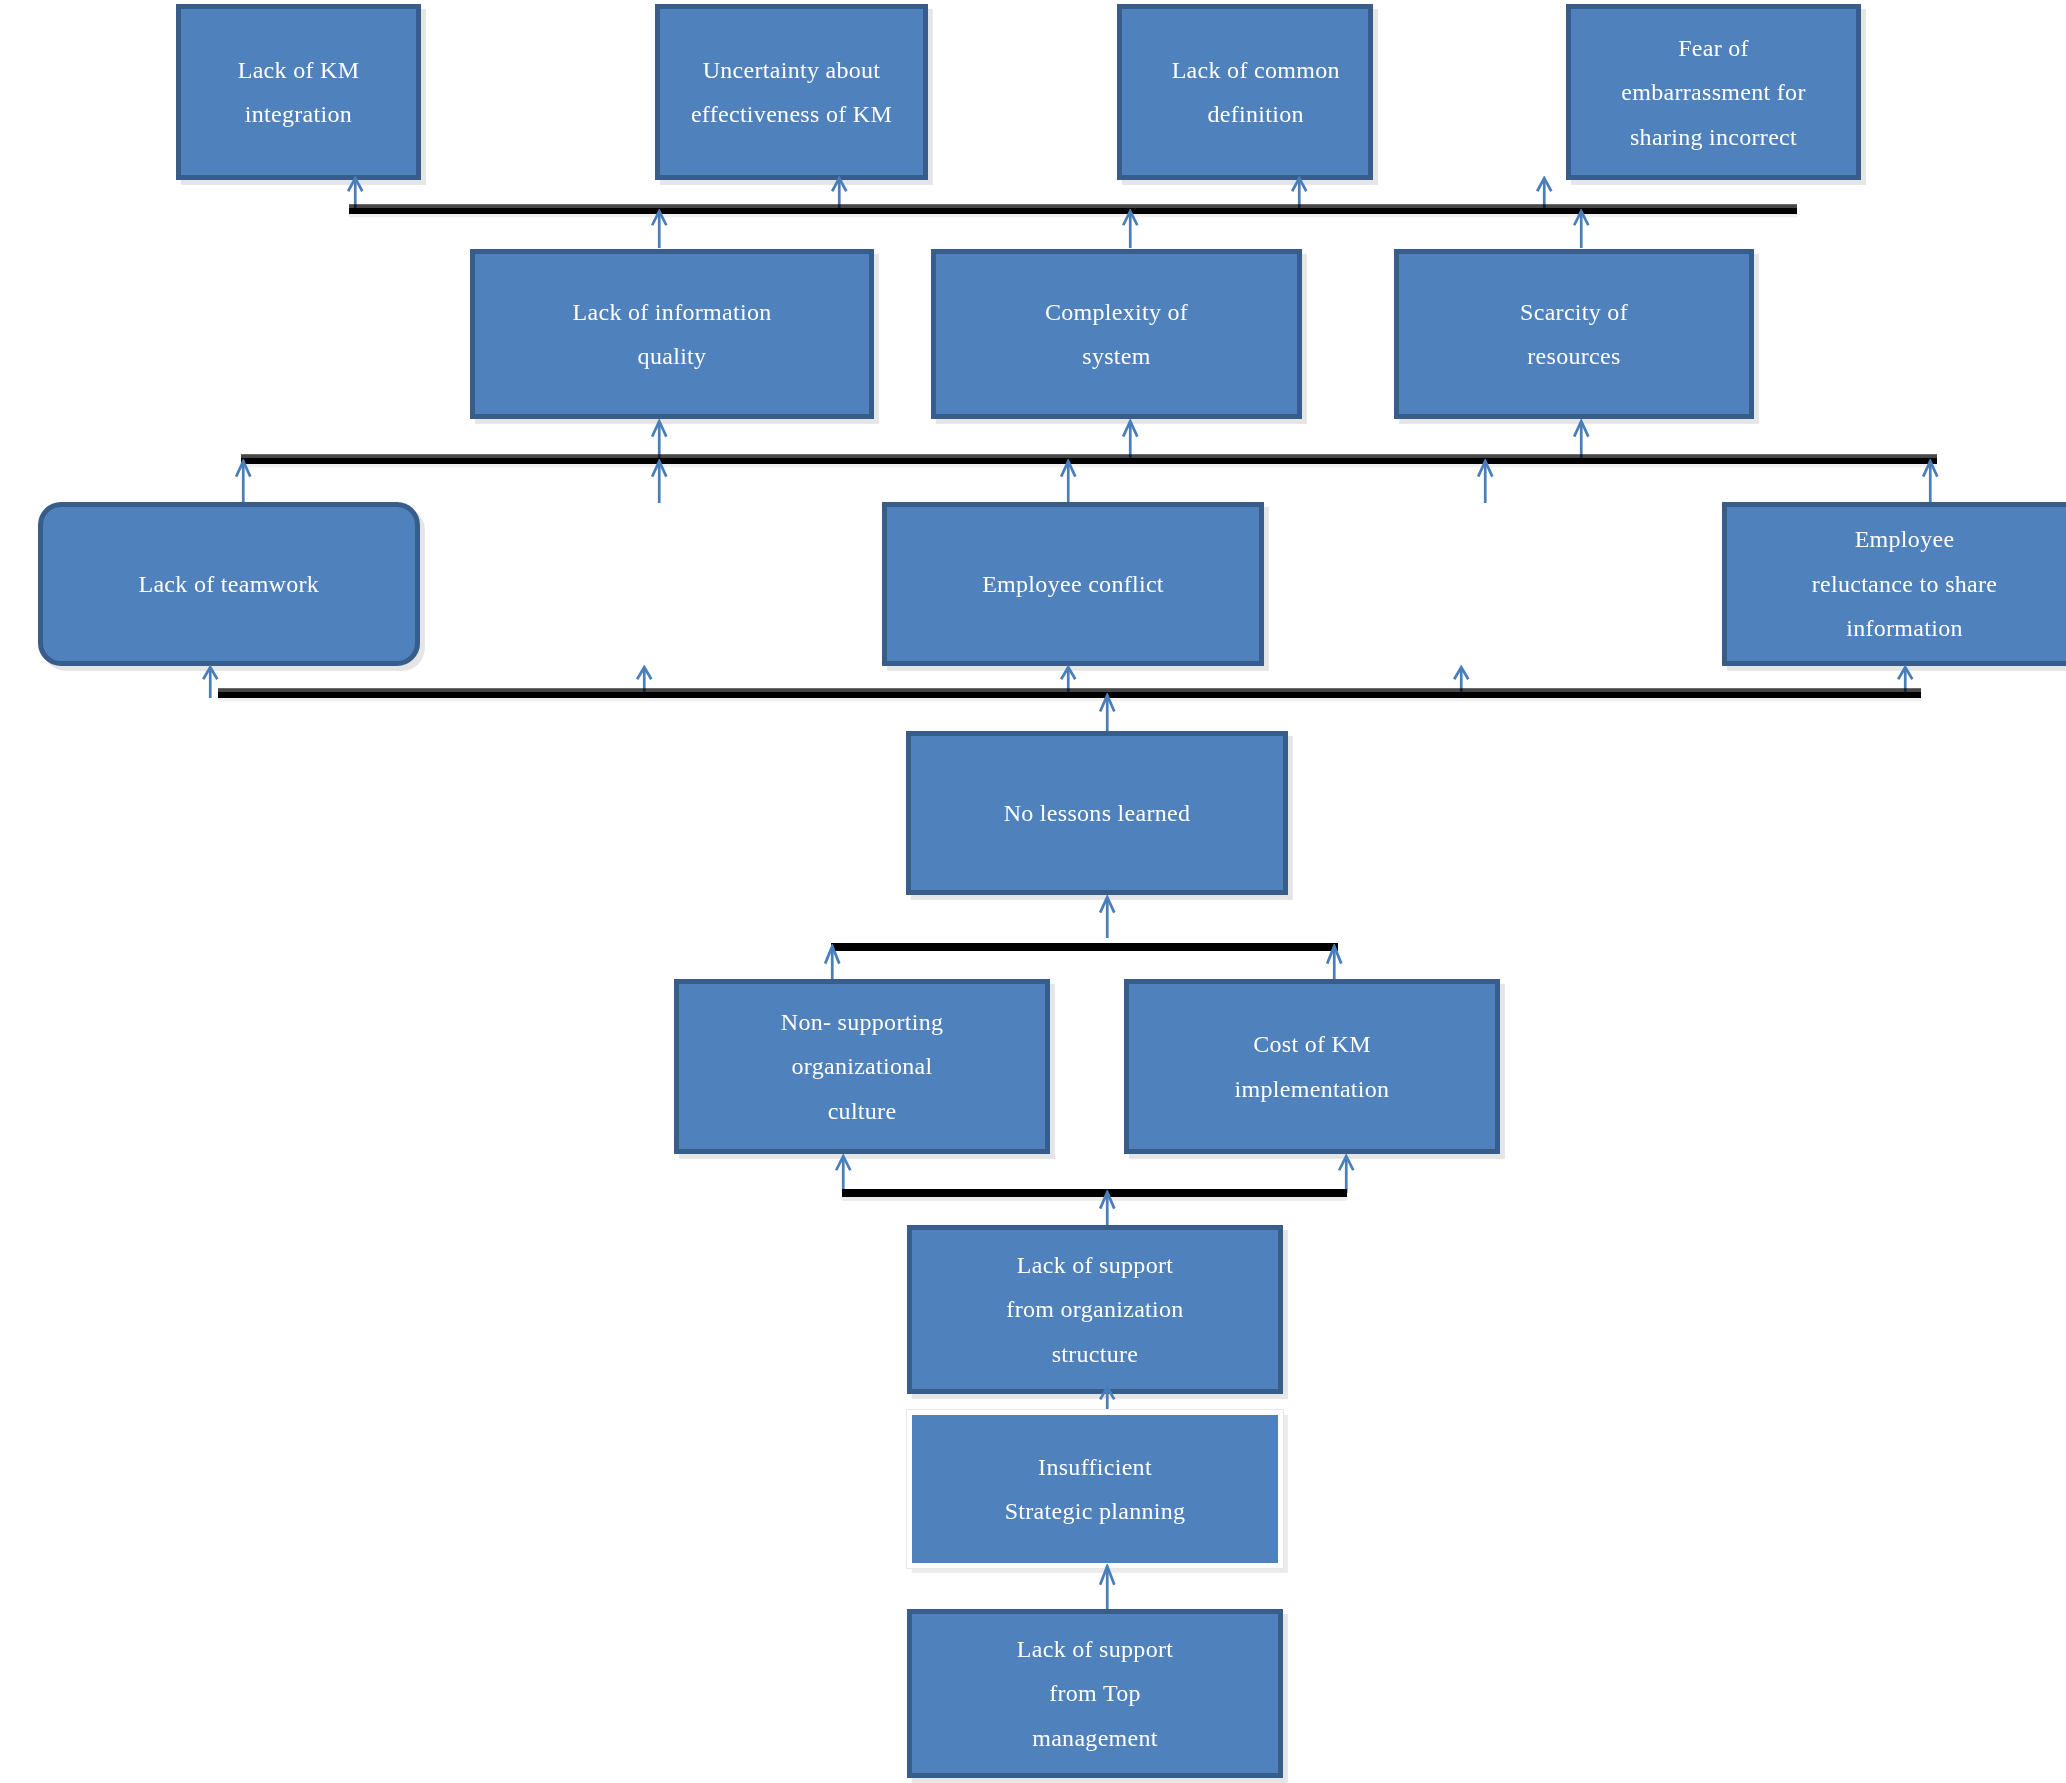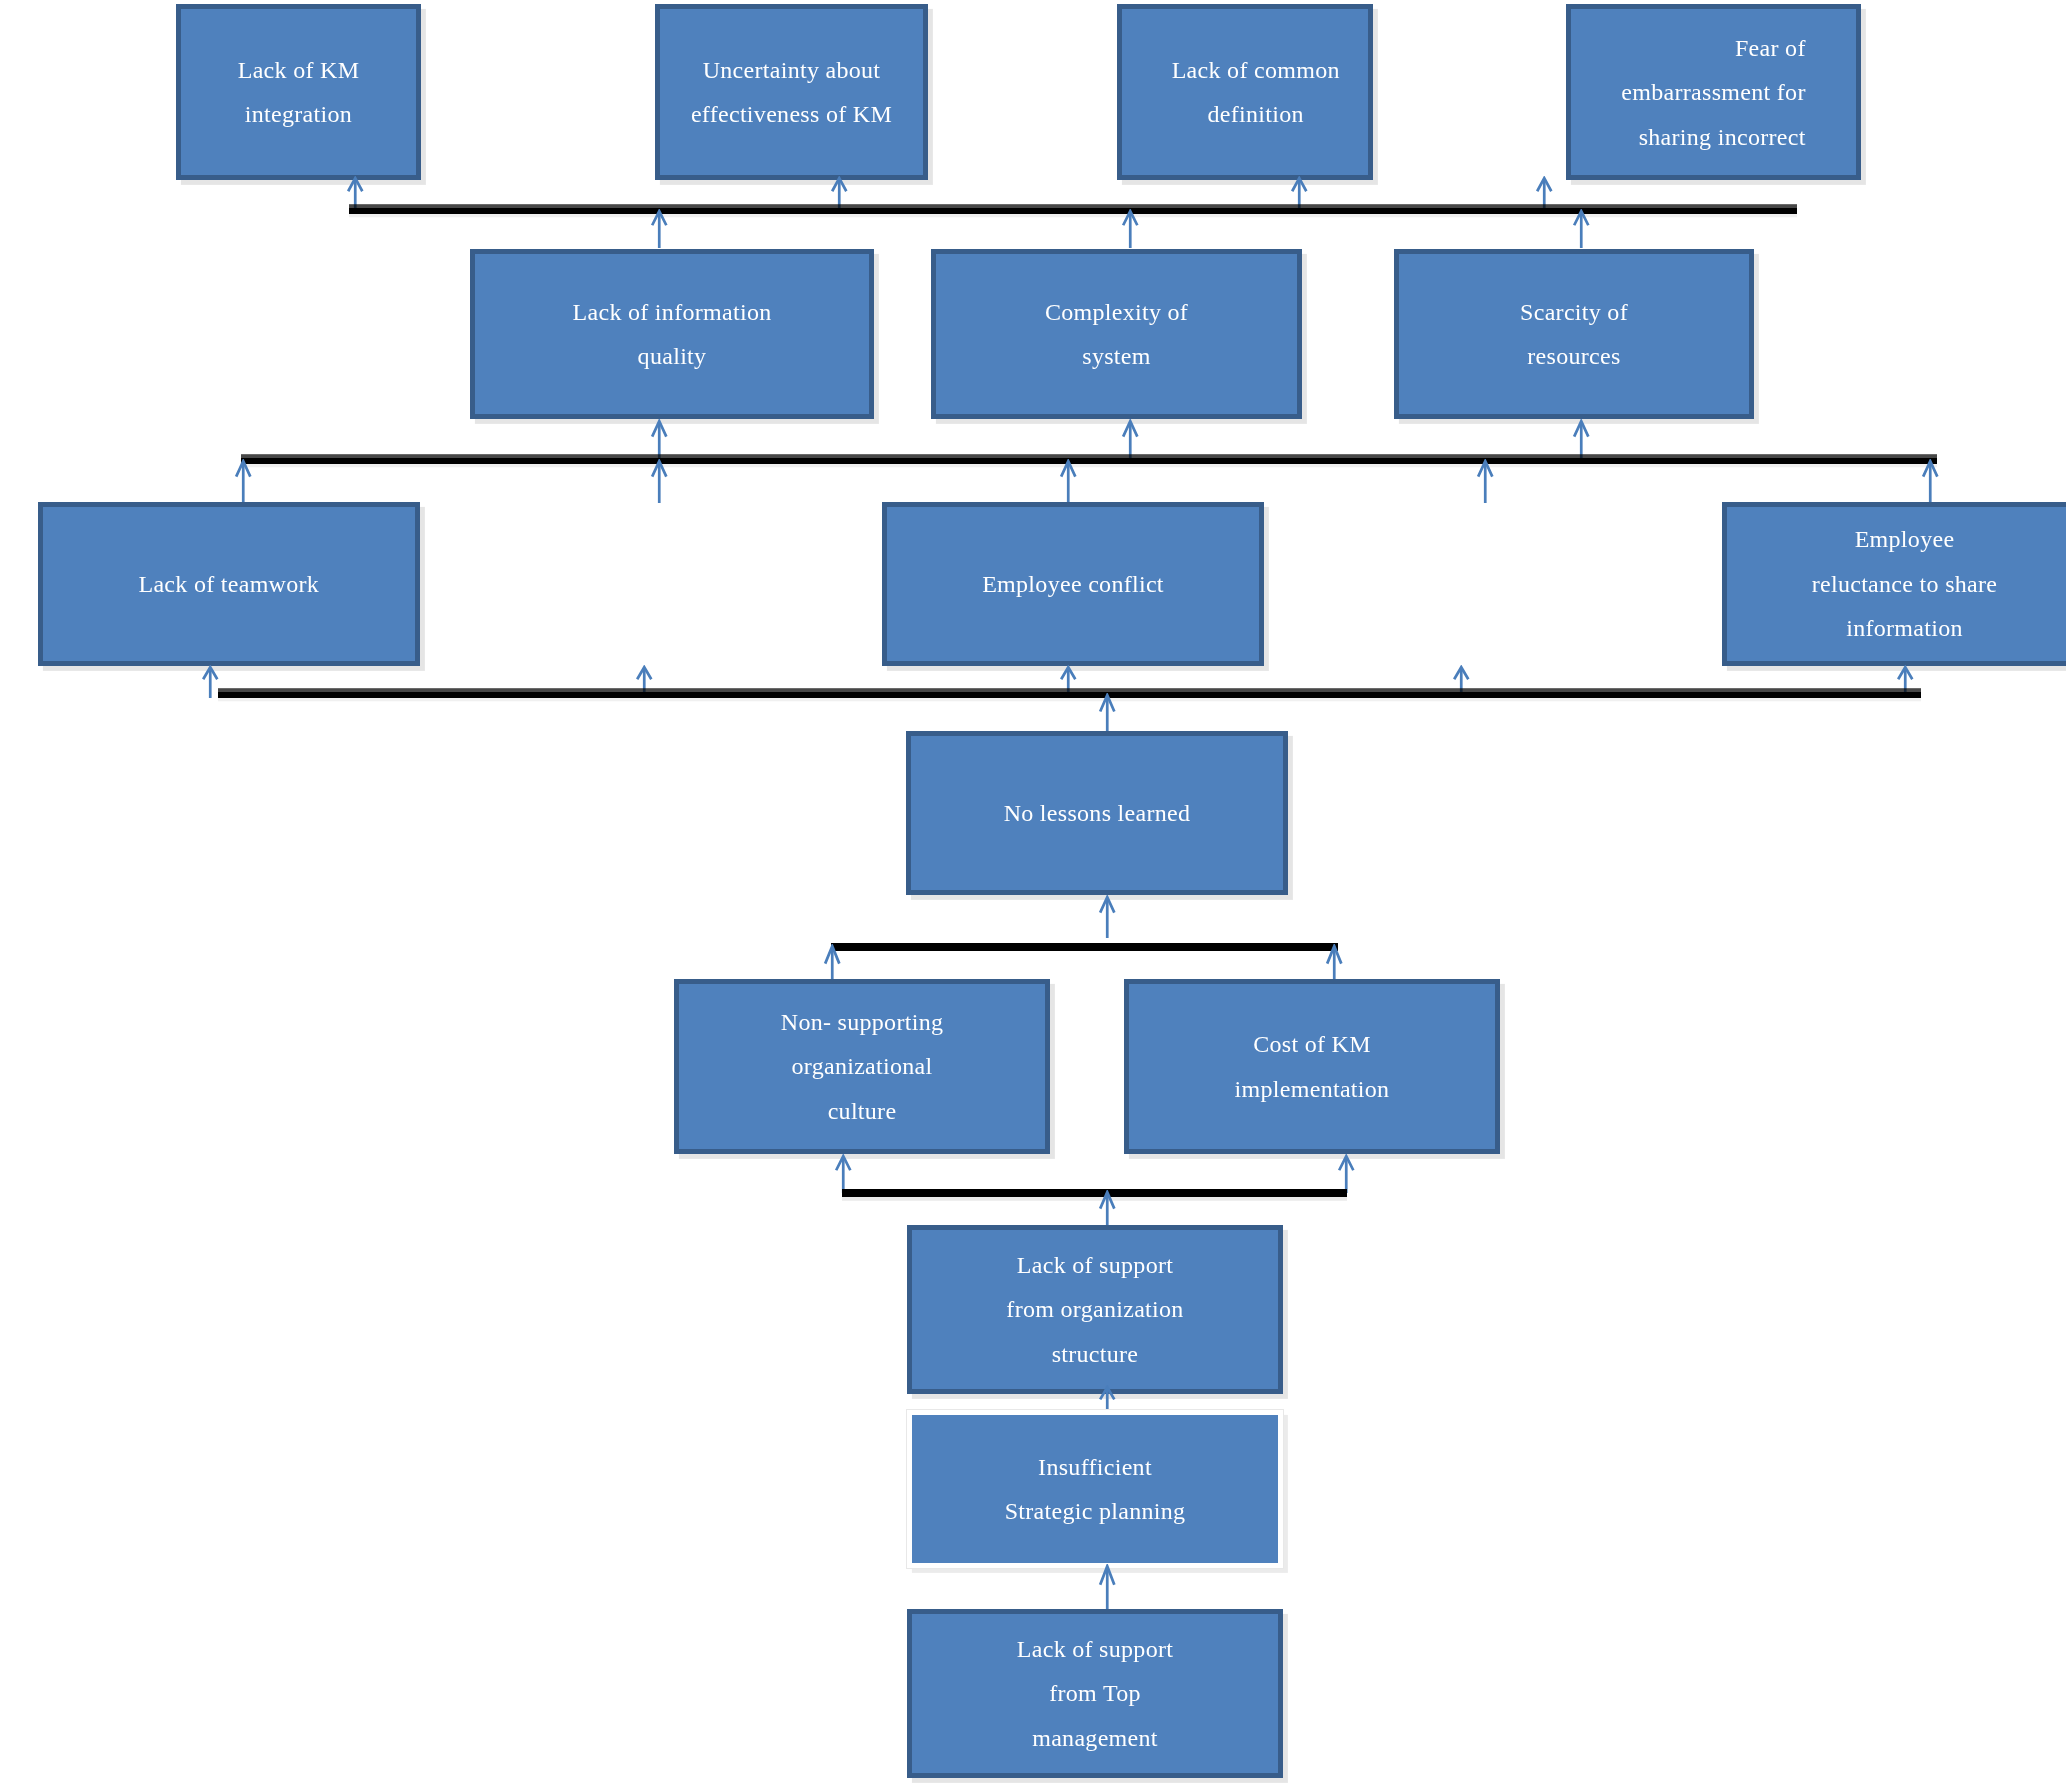--- a/index.html
+++ b/index.html
@@ -58,21 +58,21 @@
 
   <div class="node" style="left:148px; top:4.4px; width:245px; height:176px;">Lack of KM
 integration</div>
 
   <div class="node" style="left:627px; top:4.4px; width:273px; height:176px;">Uncertainty about
 effectiveness of KM</div>
 
   <div class="node" style="left:1089px; top:4.4px; width:256px; height:176px;padding-left:29px;">Lack of common
 definition</div>
 
-  <div class="node" style="left:1538px; top:4.4px; width:295px; height:176px;text-align:right;">Fear of
+  <div class="node" style="left:1538px; top:4.4px; width:295px; height:176px;">Fear of
 embarrassment for
 sharing incorrect</div>
 
   <div class="arrow" style="left:318px; top:176px; height:37px;">
     <svg viewBox="0 0 34 68" preserveAspectRatio="none">
       <line x1="17" y1="68" x2="17" y2="6" stroke="#4a7ebb" stroke-width="5"></line>
       <polyline points="4,28 17,4 30,28" fill="none" stroke="#4a7ebb" stroke-width="5"></polyline>
     </svg>
   </div>
   <div class="arrow" style="left:802px; top:176px; height:37px;">
@@ -169,21 +169,21 @@
       <polyline points="4,32 17,4 30,32" fill="none" stroke="#4a7ebb" stroke-width="5"></polyline>
     </svg>
   </div>
   <div class="arrow" style="left:1893px; top:459px; height:44px;">
     <svg viewBox="0 0 34 80" preserveAspectRatio="none">
       <line x1="17" y1="80" x2="17" y2="6" stroke="#4a7ebb" stroke-width="5"></line>
       <polyline points="4,32 17,4 30,32" fill="none" stroke="#4a7ebb" stroke-width="5"></polyline>
     </svg>
   </div>
 
-  <div class="node" style="left:9.8px; top:502px; width:382px; height:164px;">Lack of teamwork</div>
+  <div class="node" style="left:9.8px; top:502px; width:382px; height:164px;border-radius:23px;">Lack of teamwork</div>
 
 
   <div class="node" style="left:854px; top:502px; width:382px; height:164px;">Employee conflict</div>
 
 
   <div class="node" style="left:1694px; top:502px; width:365px; height:164px;">Employee
 reluctance to share
 information</div>
 
   <div class="arrow" style="left:173px; top:665px; height:33px;">

